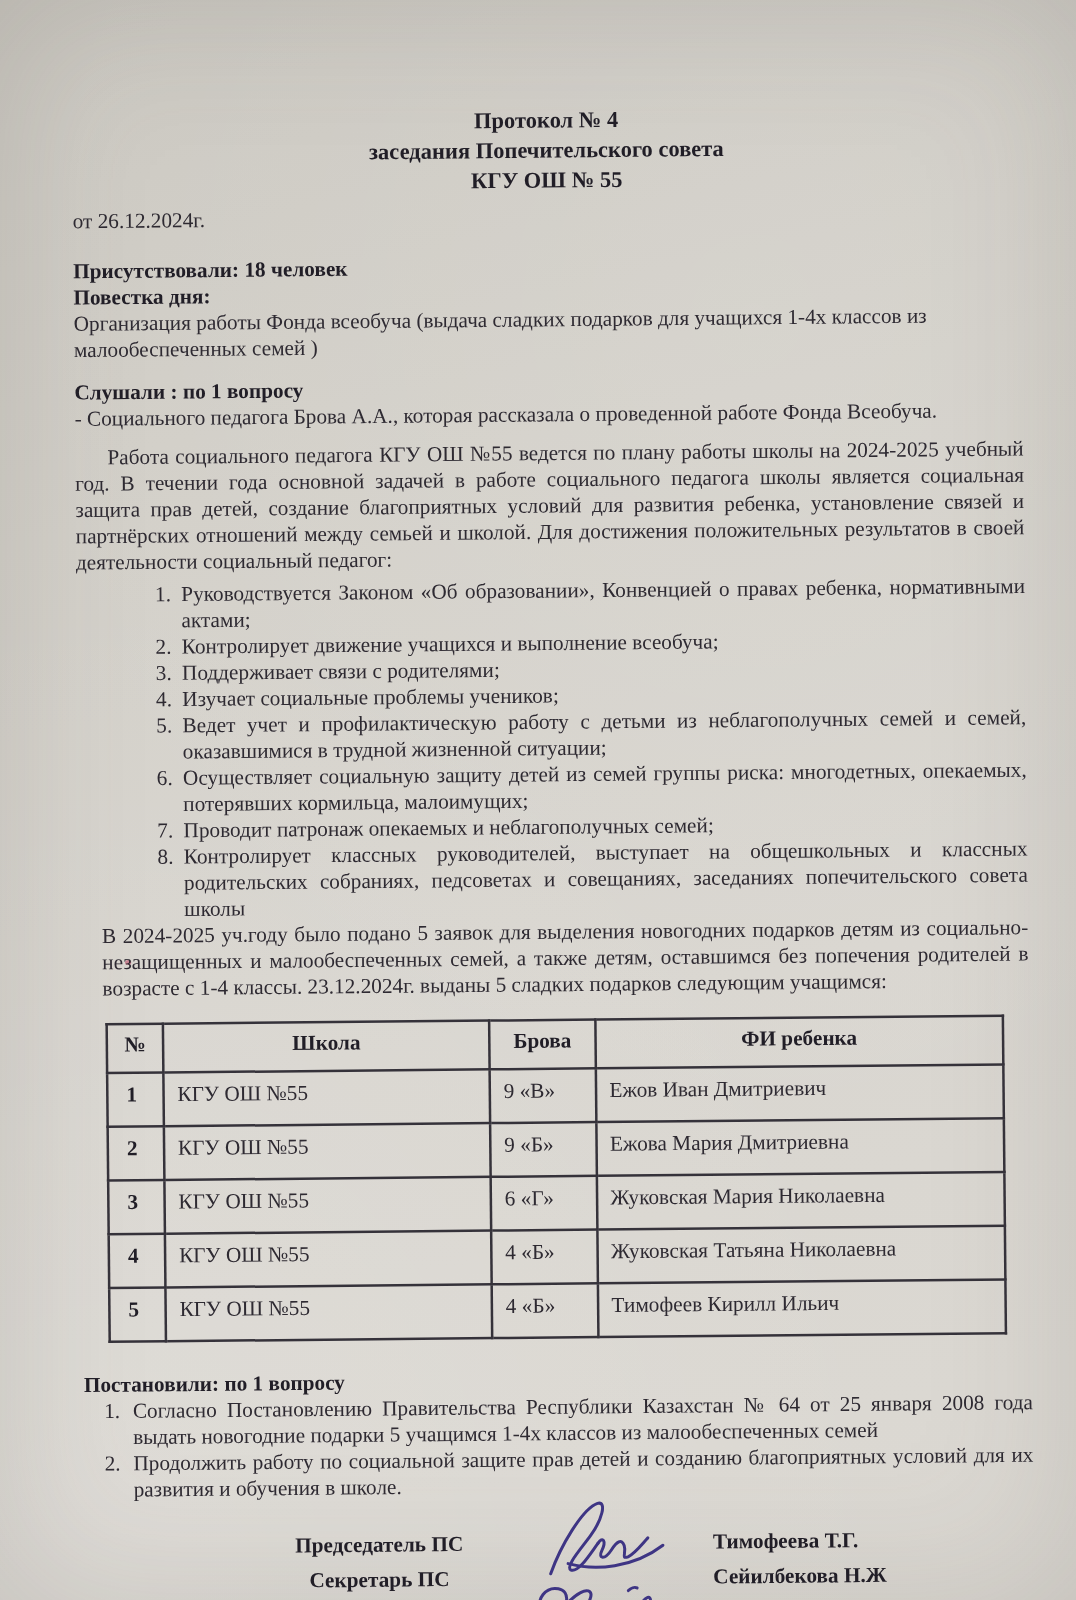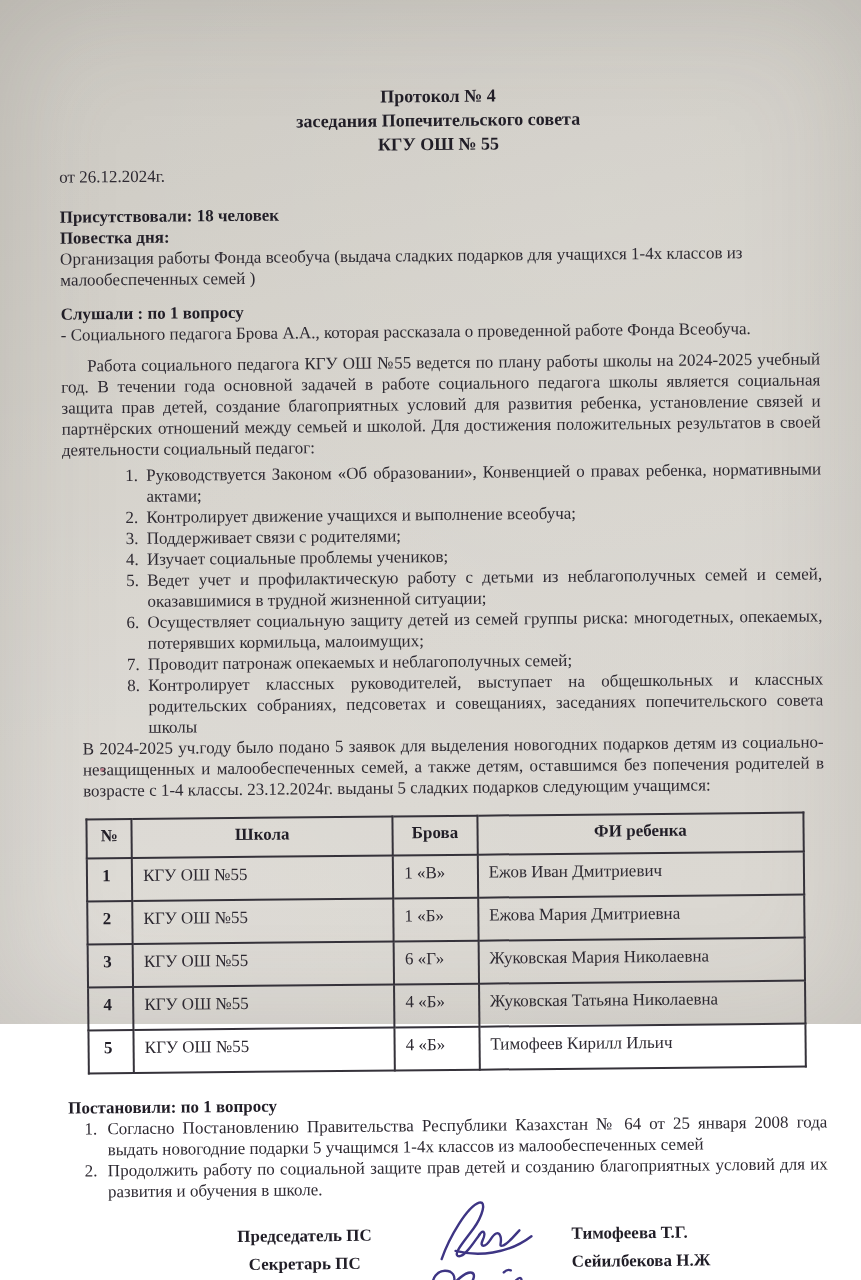--- a/index.html
+++ b/index.html
@@ -7,21 +7,21 @@
 
   html, body {
     width: 861px; height: 1280px;
     overflow: hidden;
     font-family: "Liberation Serif", "DejaVu Serif", serif;
   }
 
   
   .page {
     position: relative;
-    width: 861px; height: 1024px;
+    width: 861px; height: 1280px;
     background:
       radial-gradient(120% 90% at 70% 20%, rgba(255,255,255,0.10), rgba(0,0,0,0) 60%),
       radial-gradient(140% 120% at 10% 100%, rgba(255,255,255,0.12), rgba(0,0,0,0) 55%),
       linear-gradient(168deg, #cbc8c1 0%, #d3d0c9 30%, #d9d6d0 62%, #dcd9d3 100%);
     box-shadow: inset 0 0 120px rgba(90,85,75,0.18);
     color: #2e2a32;
   }
 
   .content {
     position: absolute;
@@ -179,27 +179,27 @@
           <th>№</th>
           <th>Школа</th>
           <th>Брова</th>
           <th>ФИ ребенка</th>
         </tr>
       </thead>
       <tbody>
         <tr>
           <td class="num">1</td>
           <td>КГУ ОШ №55</td>
-          <td>1 «В»</td>
+          <td>9 «В»</td>
           <td>Ежов Иван Дмитриевич</td>
         </tr>
         <tr>
           <td class="num">2</td>
           <td>КГУ ОШ №55</td>
-          <td>1 «Б»</td>
+          <td>9 «Б»</td>
           <td>Ежова Мария Дмитриевна</td>
         </tr>
         <tr>
           <td class="num">3</td>
           <td>КГУ ОШ №55</td>
           <td>6 «Г»</td>
           <td>Жуковская Мария Николаевна</td>
         </tr>
         <tr>
           <td class="num">4</td>

